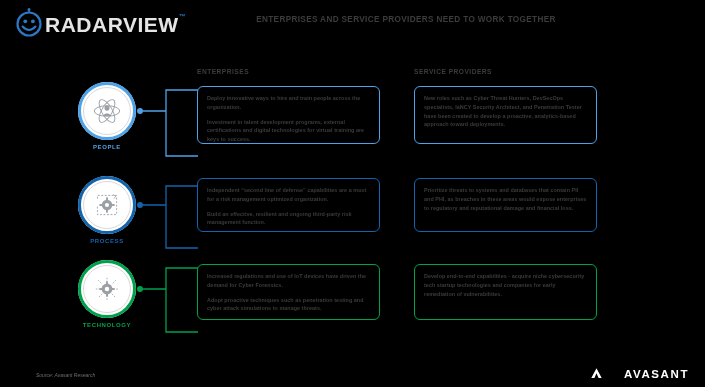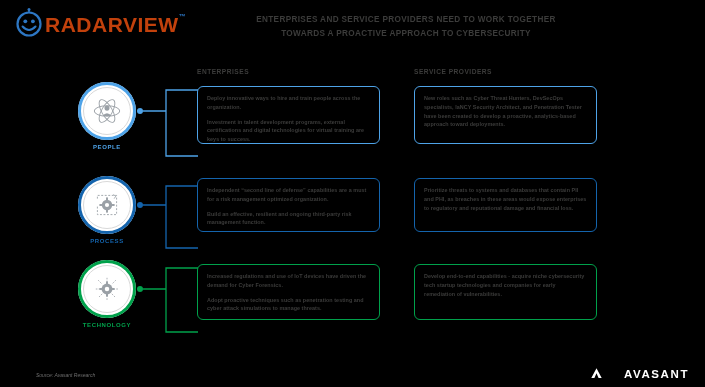--- a/index.html
+++ b/index.html
@@ -17,21 +17,21 @@
   .logo-wrap {
     position:absolute; left:14px; top:8px;
     display:flex; align-items:center;
   }
   .logo-mark {
     width:30px; height:30px; flex:0 0 30px;
     position:relative;
   }
   .logo-text {
     font-size:21px; font-weight:bold; letter-spacing:0.5px;
-    color:#c2410c; line-height:1; margin-left:1px;
+    color:#e5e5e5; line-height:1; margin-left:1px;
     position:relative; top:1px;
   }
   .logo-tm {
     font-size:7px; color:#2d77c4; vertical-align:super;
     position:relative; top:-7px; left:0px; font-weight:bold;
   }
 
   .title {
     position:absolute; left:196px; top:13px; width:420px;
     text-align:center;
@@ -134,21 +134,20 @@
         <circle cx="18.9" cy="13.3" r="1.9" fill="#2d77c4"></circle>
         <path d="M8.6 18.5 Q15 25.4 21.5 18.5" fill="none" stroke="#2d77c4" stroke-width="2.1" stroke-linecap="round"></path>
       </svg>
     </span>
     <span class="logo-text">RADARVIEW</span>
     <span class="logo-tm">™</span>
   </div>
 
   <div class="title">
     <div>ENTERPRISES AND SERVICE PROVIDERS NEED TO WORK TOGETHER</div>
-    <div>TOWARDS A PROACTIVE APPROACH TO CYBERSECURITY</div>
   </div>
 </div>
 
 <div class="col-head left">ENTERPRISES</div>
 <div class="col-head right">SERVICE PROVIDERS</div>
 
 <div class="row r1">
 
   <div class="badge">
     <span class="ring-outer" style="border:3px solid #4ea3e8;"></span>

